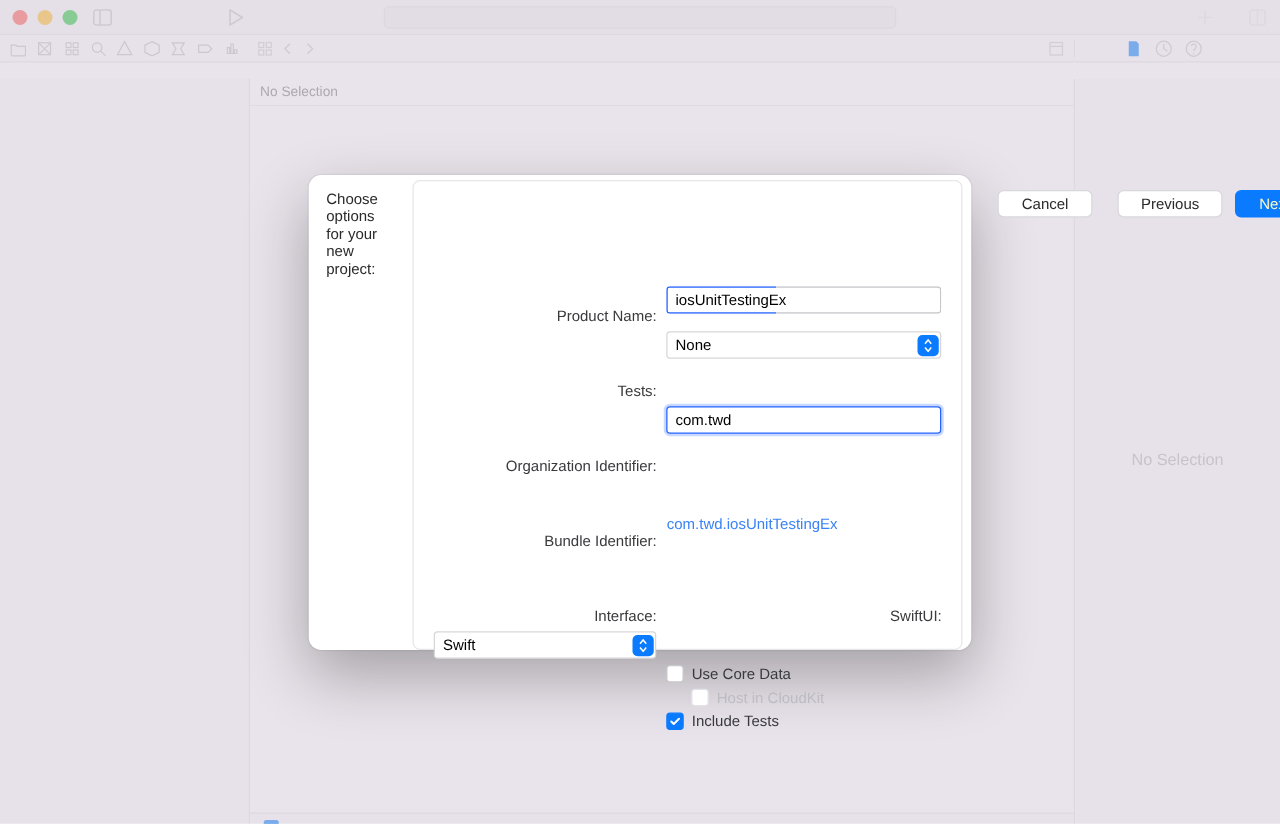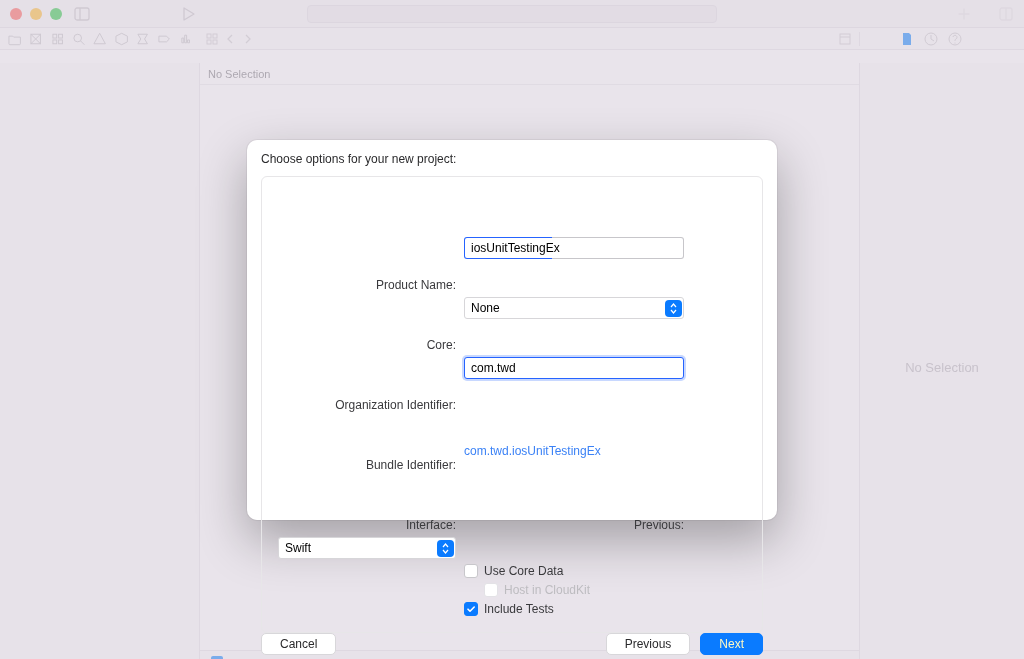--- a/index.html
+++ b/index.html
@@ -37,37 +37,37 @@
   .right-pane { width:165px; border-left:1px solid #e7e5e8; background:#fbfafb; display:flex; align-items:center; justify-content:center; }
   .right-pane span { color:#b5b4b8; font-size:13px;}
 
   
   .scrim { position:absolute; inset:0; background:rgba(215,205,218,0.55); }
 
   
   .sheet {
     position:absolute; left:247px; top:140px; width:530px; height:380px;
     background:#fff; border-radius:10px; box-shadow:0 20px 50px rgba(0,0,0,.30), 0 0 0 1px rgba(0,0,0,.05);
-    display:flex; flex-direction:column;
+    display:flex; flex-direction:row;
   }
   .sheet-header { padding:12px 14px 6px; font-size:12px; color:#2a2a2c; }
   .sheet-body { flex:1; margin:4px 14px 0; border:1px solid #e7e6e8; border-radius:6px; padding:60px 16px 16px; }
   .form { display:grid; grid-template-columns: 178px 220px; row-gap:5px; column-gap:8px; font-size:12px; }
   .lbl { text-align:right; color:#3a3a3d; align-self:center;margin-top:41px; }
   .ro { color:#3b82f6; align-self:center;margin-top:12px; }
 
   .txt {
     height:22px; border:1px solid #d7d6d9; border-radius:3px; padding:0 6px; font-size:12px;
     outline:none; background:#fff;
   }
   .txt.focus-partial {
     background:
       linear-gradient(#fff,#fff) padding-box,
       linear-gradient(90deg,#2563ff 0 40%, #c7c6ca 40% 100%) border-box;
-    border:1.5px solid transparent; border-radius:3px;
+    border:1.5px solid transparent; border-radius:3px;margin-top:24px;
   }
   .txt.focus-edge { border:1.5px solid #2563ff; box-shadow:0 0 0 2px rgba(37,99,255,.25); }
 
   .sel { position:relative; }
   .sel .txt { width:100%; }
   .sel .chev {
     position:absolute; right:2px; top:2.5px; width:17px; height:17px; border-radius:4px;
     background:#0a7bff; display:flex; flex-direction:column; align-items:center; justify-content:center;
   }
   .sel .chev svg { width:7px;height:5px; display:block;}
@@ -206,42 +206,42 @@
 <div class="scrim"></div>
 
 <div class="sheet">
   <div class="sheet-header">Choose options for your new project:</div>
 
   <div class="sheet-body">
     <div class="form">
       <div class="lbl">Product Name:</div>
       <input class="txt focus-partial" value="iosUnitTestingEx" style="">
 
-      <div class="lbl">Core:</div>
+      <div class="lbl">Tests:</div>
       <div class="sel">
         <input class="txt" readonly="" value="None" style="">
         <div class="chev">
           <svg viewBox="0 0 7 5">
               <path d="M1 4l2.5-3L6 4" stroke="#fff" stroke-width="1.2" fill="none"></path>
             </svg>
           <svg viewBox="0 0 7 5">
               <path d="M1 1l2.5 3L6 1" stroke="#fff" stroke-width="1.2" fill="none"></path>
             </svg>
         </div>
       </div>
 
       <div class="lbl">Organization Identifier:</div>
       <input class="txt focus-edge" value="com.twd" style="">
 
       <div class="lbl">Bundle Identifier:</div>
       <div class="ro">com.twd.iosUnitTestingEx</div>
 
       <div class="lbl">Interface:</div>
 
-      <div class="lbl">Previous:</div>
+      <div class="lbl">SwiftUI:</div>
       <div class="sel">
         <input class="txt" readonly="" value="Swift" style="">
         <div class="chev">
           <svg viewBox="0 0 7 5">
               <path d="M1 4l2.5-3L6 4" stroke="#fff" stroke-width="1.2" fill="none"></path>
             </svg>
           <svg viewBox="0 0 7 5">
               <path d="M1 1l2.5 3L6 1" stroke="#fff" stroke-width="1.2" fill="none"></path>
             </svg>
         </div>

